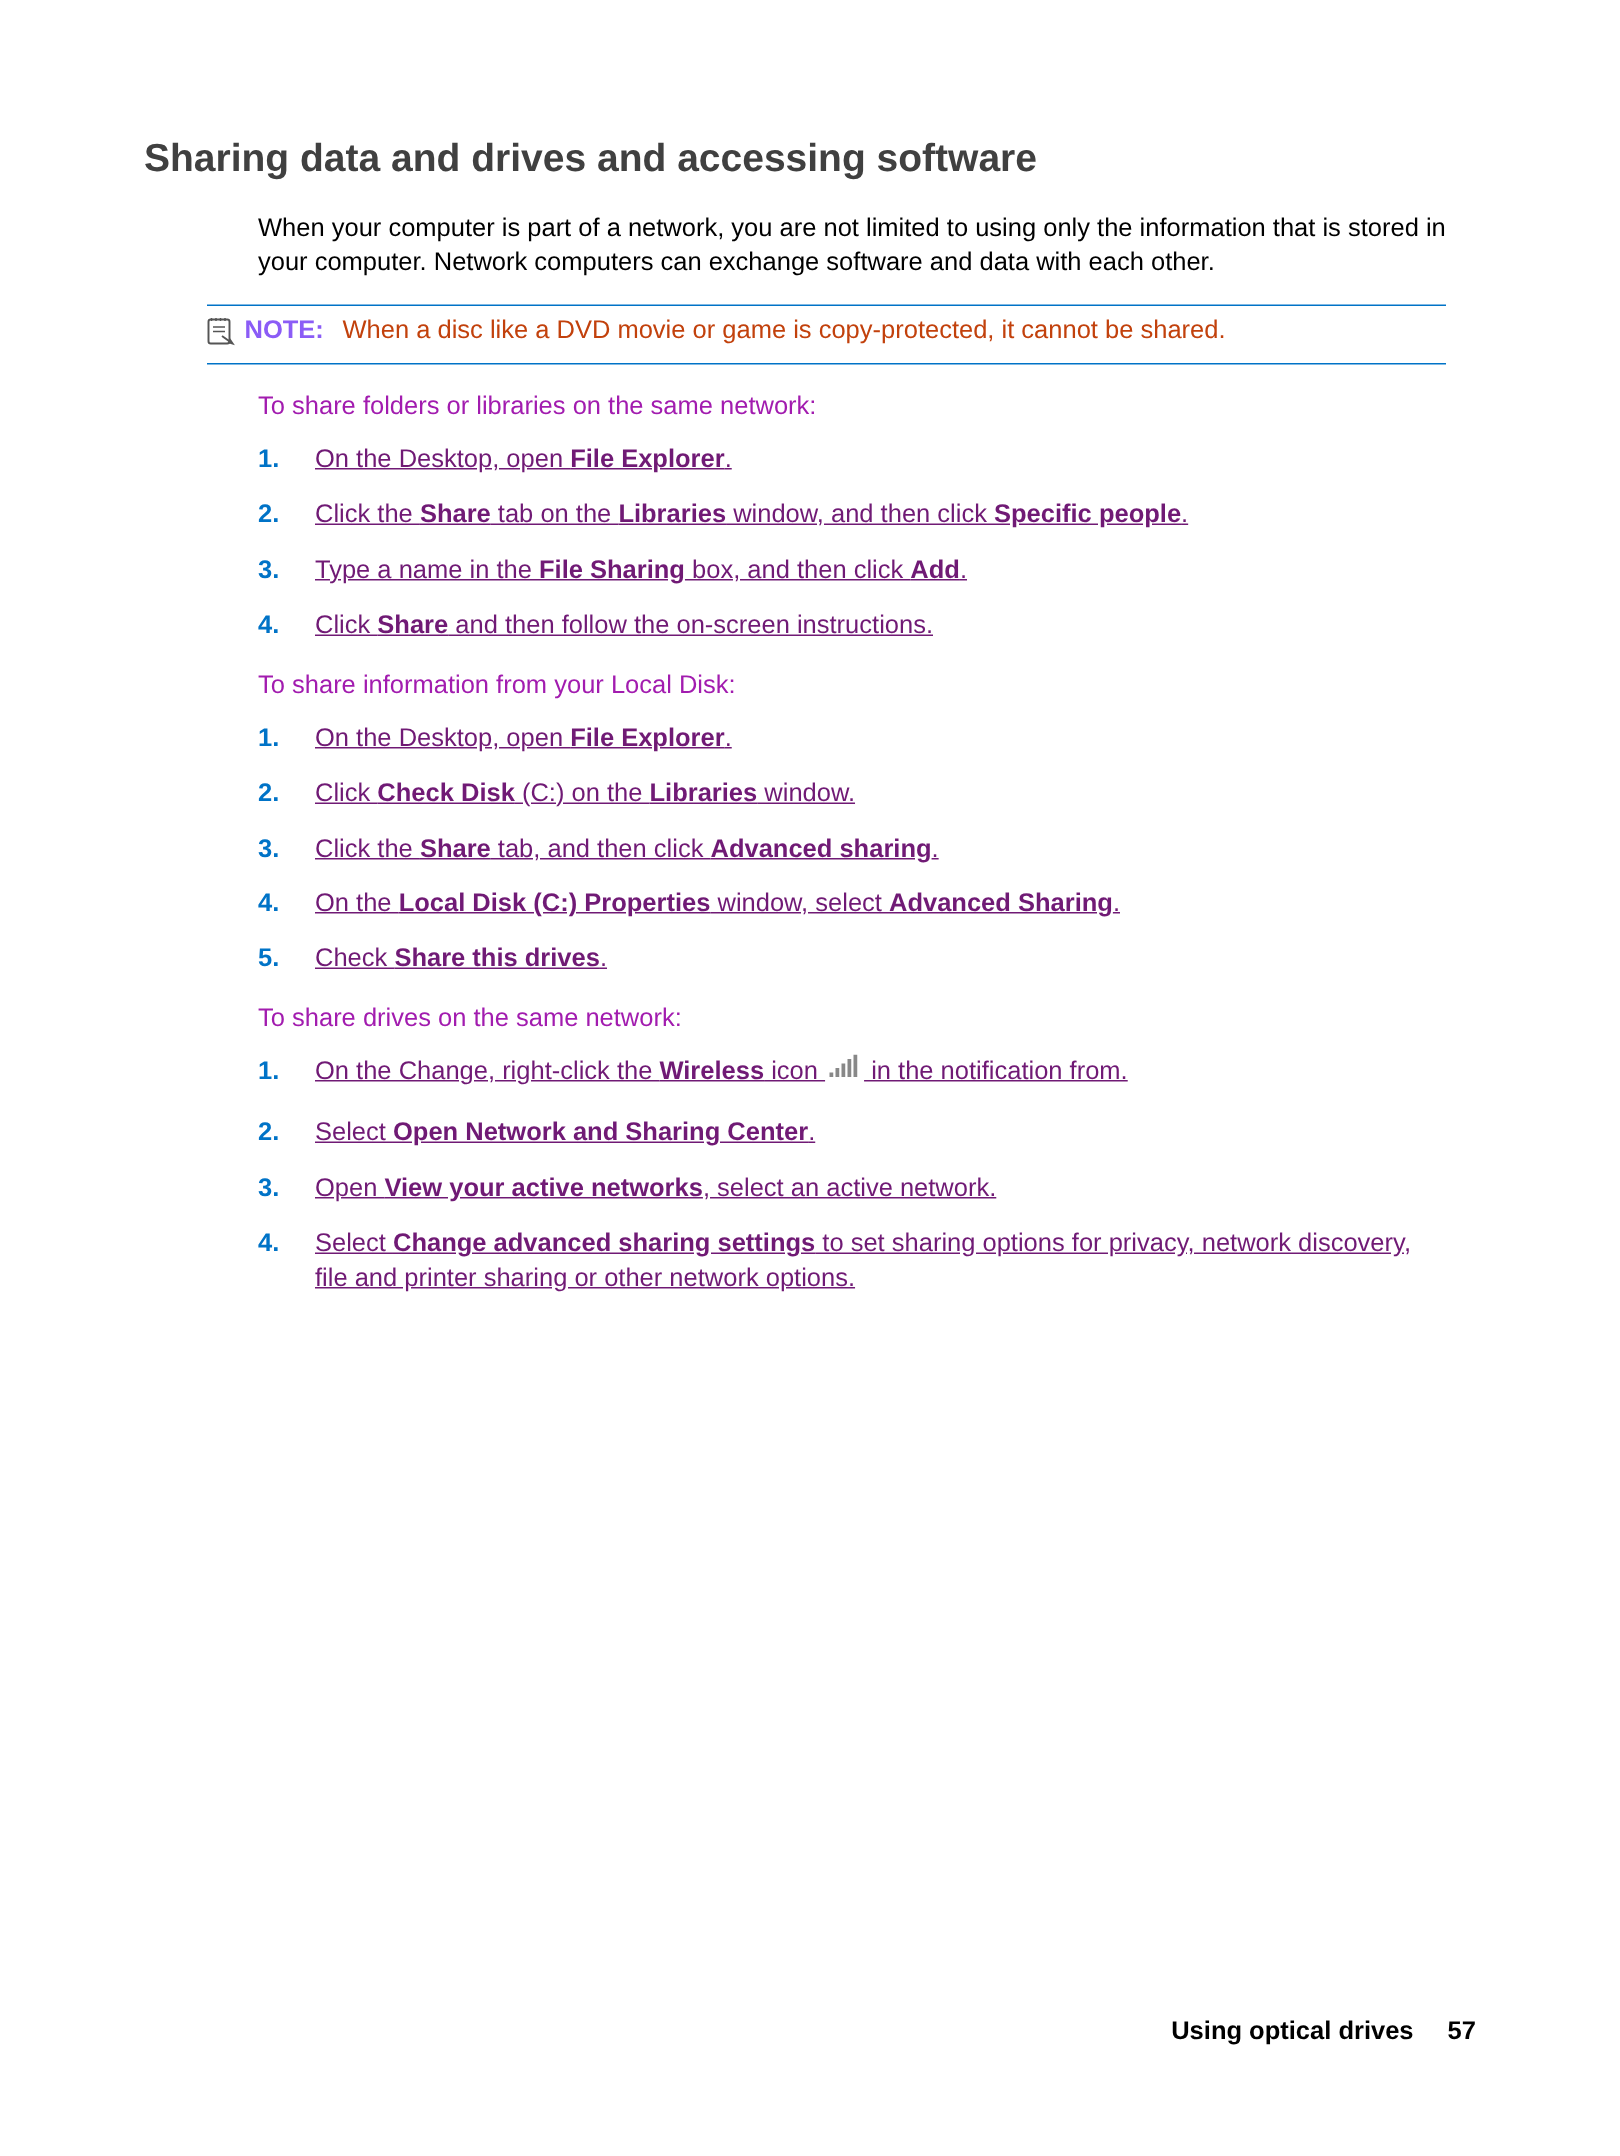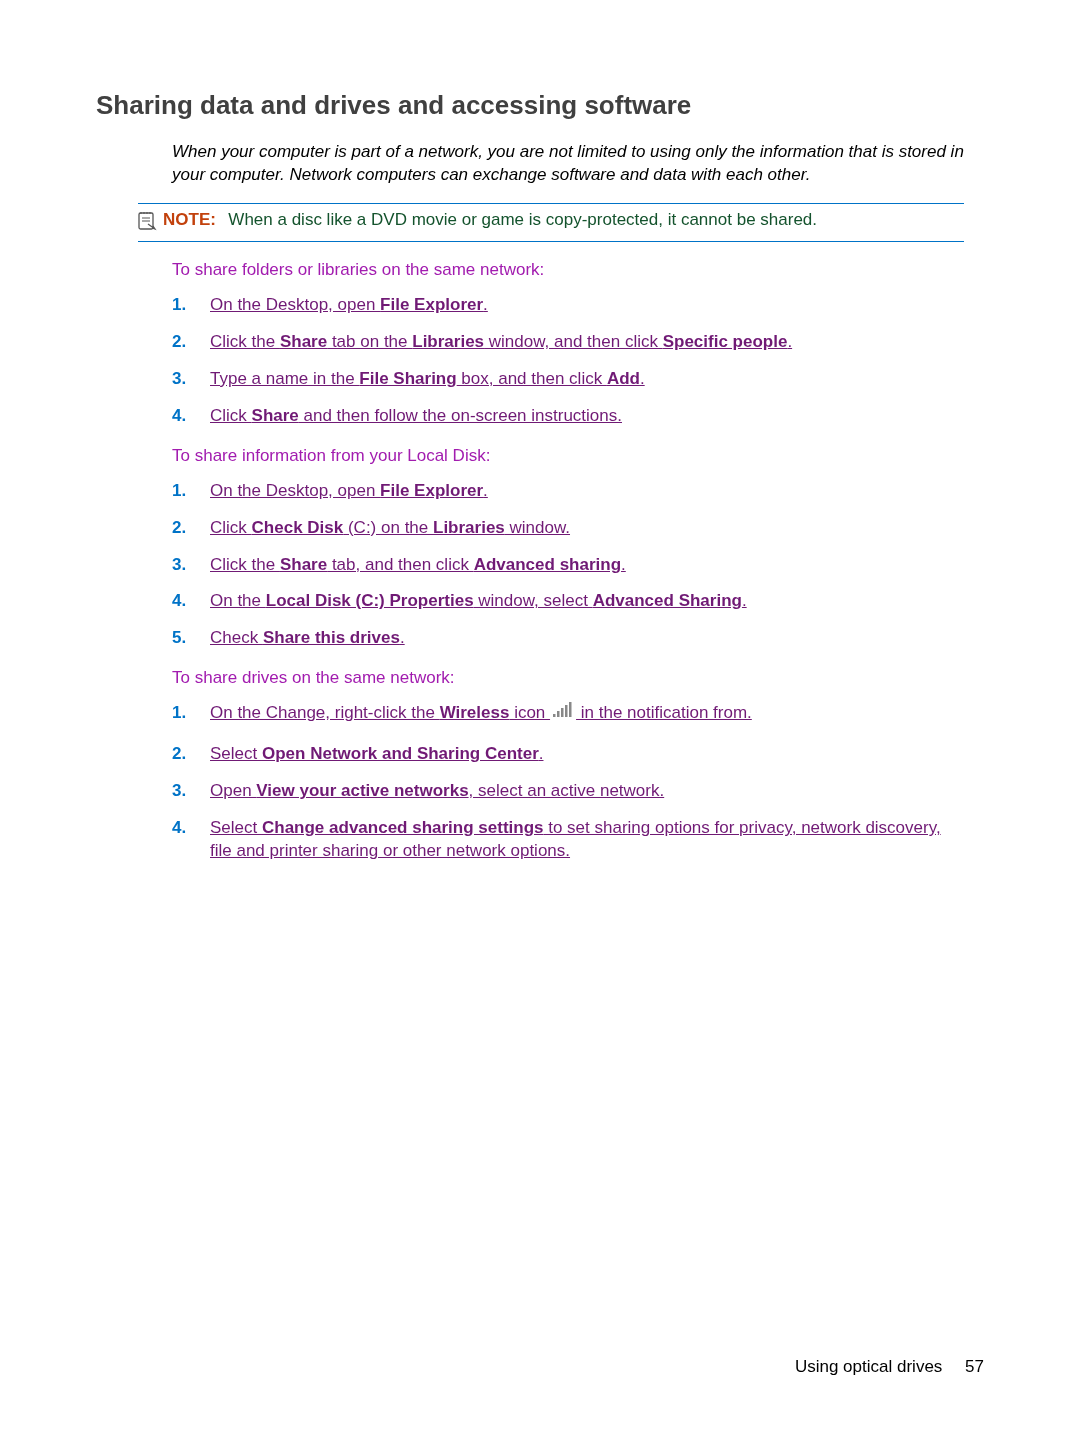--- a/index.html
+++ b/index.html
@@ -21,46 +21,45 @@
       font-weight: bold;
       margin-bottom: 20px;
     }
     .intro-para {
       margin-left: 76px;
       margin-right: 20px;
       font-size: 17px;
       line-height: 1.35;
       margin-bottom: 16px;
       color: #000;
-      font-style: italic;
     }
     .note-block {
       margin-left: 42px;
       margin-right: 20px;
       border-top: 1.5px solid #0073c7;
       border-bottom: 1.5px solid #0073c7;
       padding: 6px 0 6px 0;
       display: flex;
       align-items: flex-start;
       gap: 6px;
       margin-bottom: 18px;
     }
     .note-icon {
       flex-shrink: 0;
       margin-top: 1px;
       margin-left: -1px;
     }
     .note-label {
+      color: #8b5cf6;
+      font-weight: bold;
+      font-size: 17px;
+    }
+    .note-text {
+      font-size: 17px;
       color: #c2410c;
-      font-weight: bold;
-      font-size: 17px;
-    }
-    .note-text {
-      font-size: 17px;
-      color: #14532d;
       margin-left: 8px;
     }
     .section-intro {
       margin-left: 76px;
       font-size: 17px;
       margin-bottom: 14px;
       color: #a21caf;
     }
     .ol-list {
       list-style: none;
@@ -88,24 +87,25 @@
     .ol-text b {
       font-weight: bold;
     }
     .wireless-icon {
       display: inline-block;
       vertical-align: middle;
       margin: 0 2px;
     }
     .footer {
       position: absolute;
-      bottom: 60px;
+      bottom: 73px;
       right: 96px;
       font-size: 17px;
       color: #000;
+      font-weight: bold;
     }
     .page-num {
       margin-left: 18px;
     }
   </style>
 </head>
 <body>
 
 <h1 class="heading">Sharing data and drives and accessing software</h1>
 

